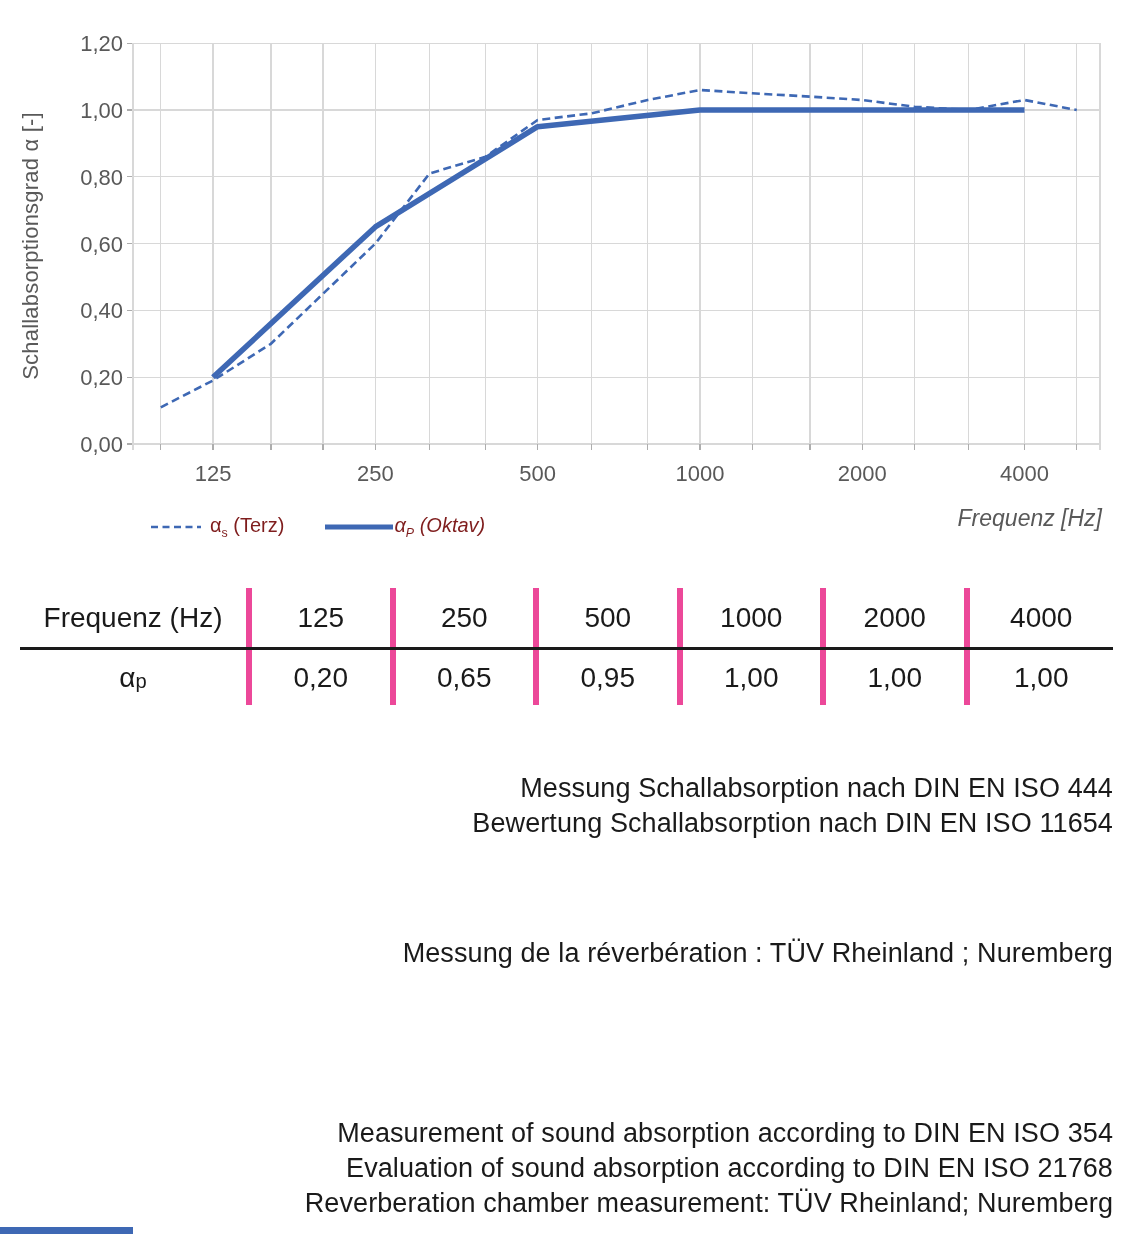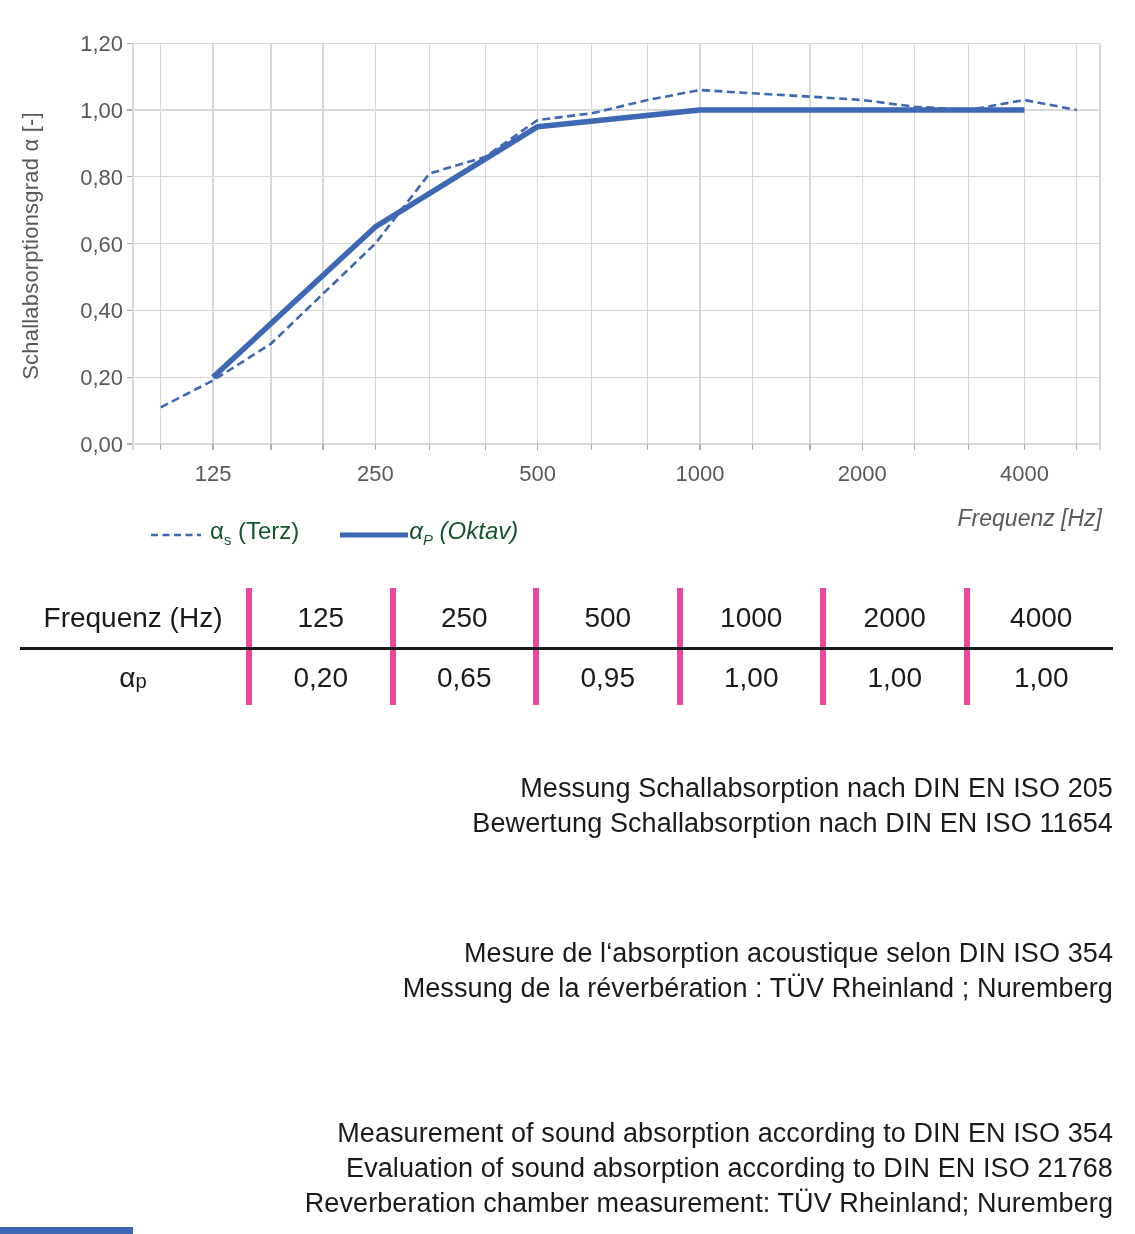--- a/index.html
+++ b/index.html
@@ -13,21 +13,21 @@
   svg text { font-family:"Liberation Sans", sans-serif; }
   .y-title {
     position:absolute; left:-169px; top:233px; width:400px; text-align:center;
     transform:rotate(-90deg); font-size:22px; color:#595959; letter-spacing:0.2px;
   }
   .x-title {
     position:absolute; right:33px; top:505px; font-size:23px; color:#595959;font-style:italic;
   }
   .legend {
     position:absolute; left:150px; top:514px; height:34px;
-    display:flex; align-items:flex-end; color:#14532d; font-size:24px;
+    display:flex; align-items:flex-start; color:#7f1d1d; font-size:20px;
   }
   .legend .sample { display:block; }
   .leg-label { margin-left:8px; white-space:nowrap; }
   .leg-label sub { font-size:0.62em; }
   .leg-gap { width:40px; }
   
   .abs-table { position:absolute; left:20px; top:588px; width:1093px; color:#1a1a1a; }
   .t-row { display:grid; grid-template-columns:232px repeat(6, 1fr); }
   .t-row.head { border-bottom:3px solid #1a1a1a; }
   .t-cell {
@@ -157,25 +157,24 @@
     <div class="t-cell v-sep">0,20</div>
         <div class="t-cell v-sep">0,65</div>
         <div class="t-cell v-sep">0,95</div>
         <div class="t-cell v-sep">1,00</div>
         <div class="t-cell v-sep">1,00</div>
         <div class="t-cell">1,00</div>
       </div>
   </div>
 
   <div class="note note-de">
-      <div>Messung Schallabsorption nach DIN EN ISO 205</div>
+      <div>Messung Schallabsorption nach DIN EN ISO 444</div>
       <div>Bewertung Schallabsorption nach DIN EN ISO 11654</div>
     </div>
   <div class="note note-fr">
-      <div>Mesure de l‘absorption acoustique selon DIN ISO 354</div>
       <div>Messung de la réverbération : TÜV Rheinland ; Nuremberg</div>
     </div>
   <div class="note note-en">
       <div>Measurement of sound absorption according to DIN EN ISO 354</div>
       <div>Evaluation of sound absorption according to DIN EN ISO 21768</div>
       <div>Reverberation chamber measurement: TÜV Rheinland; Nuremberg</div>
     </div>
 
   <div class="footer-bar" style="background: rgb(62, 104, 180);"></div>
 </div>

